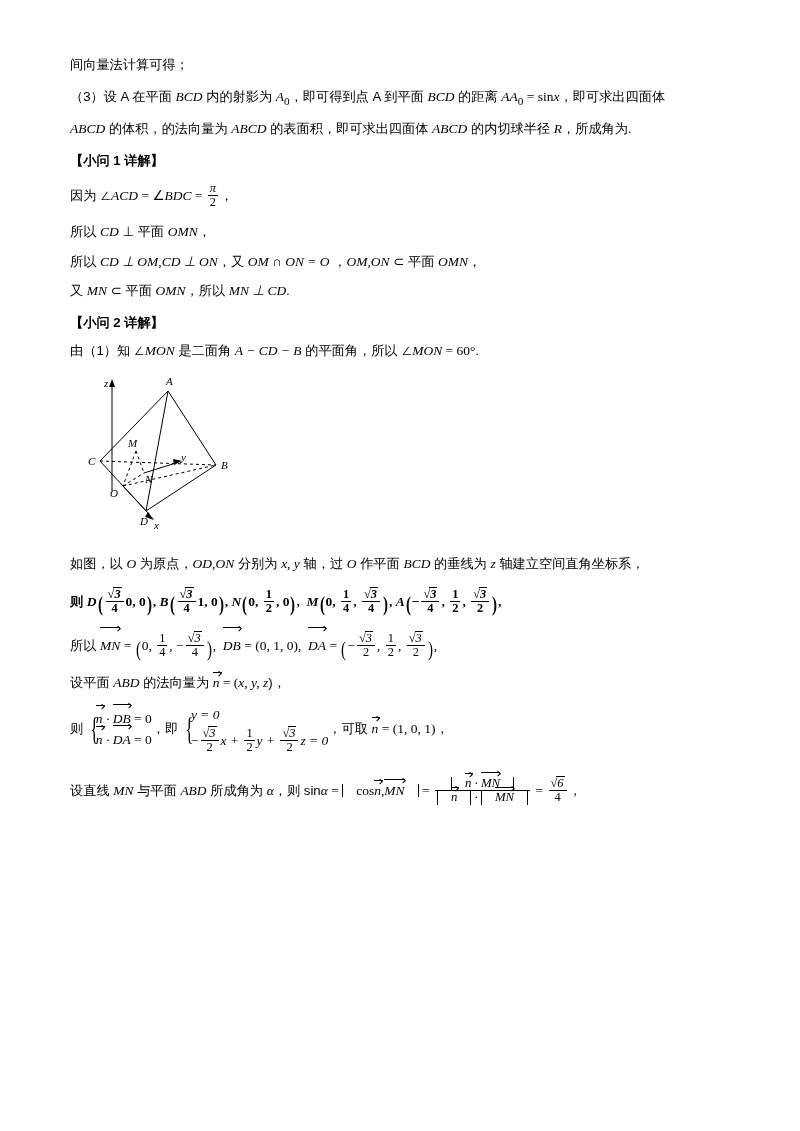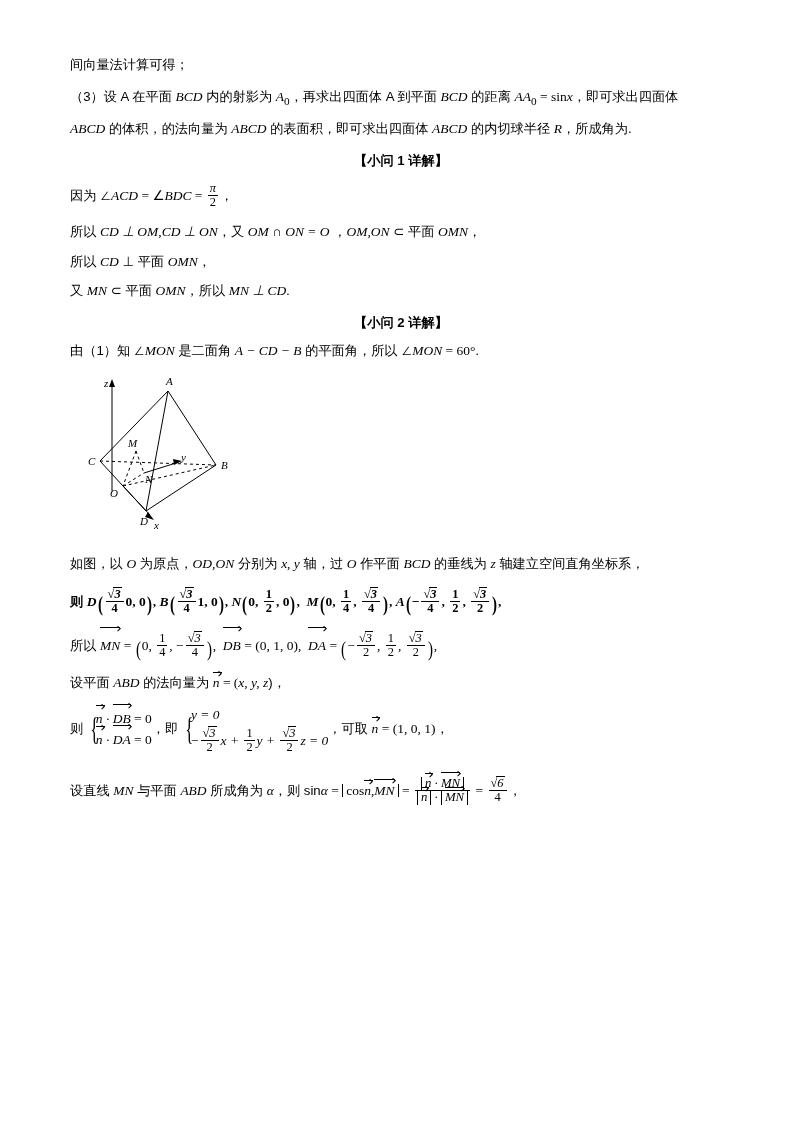--- a/index.html
+++ b/index.html
@@ -38,21 +38,20 @@
   .para {
     margin-bottom: 18px;
   }
   .para-sm {
     margin-bottom: 16px;
   }
   .hdr {
     font-weight: bold;
     margin-bottom: 15px;
     margin-top: 4px;
-    text-align: center;
   }
   i.m, .mi {
     font-family: "Liberation Serif", serif;
     font-style: italic;
   }
   .cn { font-family: "Liberation Sans", sans-serif; font-size: 13.2px; }
   
   .frac {
     display: inline-block;
     vertical-align: -0.52em;
@@ -120,21 +119,21 @@
     font-size: 1.55em;
     font-style: normal;
     vertical-align: -0.28em;
     line-height: 1;
     transform: scaleX(0.72);
   }
   .abs {
     display: inline-block;
     border-left: 1px solid #000;
     border-right: 1px solid #000;
-    padding: 0 3px;
+    padding: 0 13px;
     text-align: center;
   }
   .cases {
     display: inline-block;
     vertical-align: middle;
     position: relative;
     padding-left: 9px;
   }
   .cases .brace {
     position: absolute;
@@ -153,41 +152,41 @@
 <body>
 
 <div class="page">
   <div class="content">
 
     <div class="line para">
       <span class="cn">间向量法计算可得；</span>
     </div>
 
     <div class="line para-sm">
-      <span class="cn">（3）设 A 在平面 </span><i class="m">BCD</i><span class="cn"> 内的射影为 </span><i class="m">A</i><sub>0</sub><span class="cn">，再求出四面体 A 到平面 </span><i class="m">BCD</i><span class="cn"> 的距离 </span><i class="m">AA</i><sub>0</sub><span> = sin</span><i class="m">x</i><span class="cn">，即可求出四面体</span>
+      <span class="cn">（3）设 A 在平面 </span><i class="m">BCD</i><span class="cn"> 内的射影为 </span><i class="m">A</i><sub>0</sub><span class="cn">，即可得到点 A 到平面 </span><i class="m">BCD</i><span class="cn"> 的距离 </span><i class="m">AA</i><sub>0</sub><span> = sin</span><i class="m">x</i><span class="cn">，即可求出四面体</span>
     </div>
 
     <div class="line para">
       <i class="m">ABCD</i><span class="cn"> 的体积，的法向量为 </span><i class="m">ABCD</i><span class="cn"> 的表面积，即可求出四面体 </span><i class="m">ABCD</i><span class="cn"> 的内切球半径 </span><i class="m">R</i><span class="cn">，所成角为.</span>
     </div>
 
     <div class="line hdr cn">【小问 1 详解】</div>
 
 
 
     <div class="line para-sm">
       <span class="cn">因为 ∠</span><i class="m">ACD</i><span> = ∠</span><i class="m">BDC</i><span> = </span><span class="frac"><span class="num mi">π</span><span class="den">2</span></span><span class="cn">，</span>
     </div>
 
     <div class="line para-sm">
+      <span class="cn">所以 </span><i class="m">CD</i><span class="cn"> ⊥ 平面 </span><i class="m">OMN</i><span class="cn">，</span>
+    </div>
+
+    <div class="line para-sm">
       <span class="cn">所以 </span><i class="m">CD ⊥ OM,CD ⊥ ON</i><span class="cn">，又 </span><i class="m">OM ∩ ON = O</i><span class="cn"> ，</span><i class="m">OM,ON</i><span class="cn"> ⊂ 平面 </span><i class="m">OMN</i><span class="cn">，</span>
-    </div>
-
-    <div class="line para-sm">
-      <span class="cn">所以 </span><i class="m">CD</i><span class="cn"> ⊥ 平面 </span><i class="m">OMN</i><span class="cn">，</span>
     </div>
 
     <div class="line para">
       <span class="cn">又 </span><i class="m">MN</i><span class="cn"> ⊂ 平面 </span><i class="m">OMN</i><span class="cn">，所以 </span><i class="m">MN ⊥ CD</i><span>.</span>
     </div>
 
     <div class="line hdr cn">【小问 2 详解】</div>
 
     <div class="line para-sm">
       <span class="cn">由（1）知 ∠</span><i class="m">MON</i><span class="cn"> 是二面角 </span><i class="m">A − CD − B</i><span class="cn"> 的平面角，所以 ∠</span><i class="m">MON</i><span> = 60°.</span>

